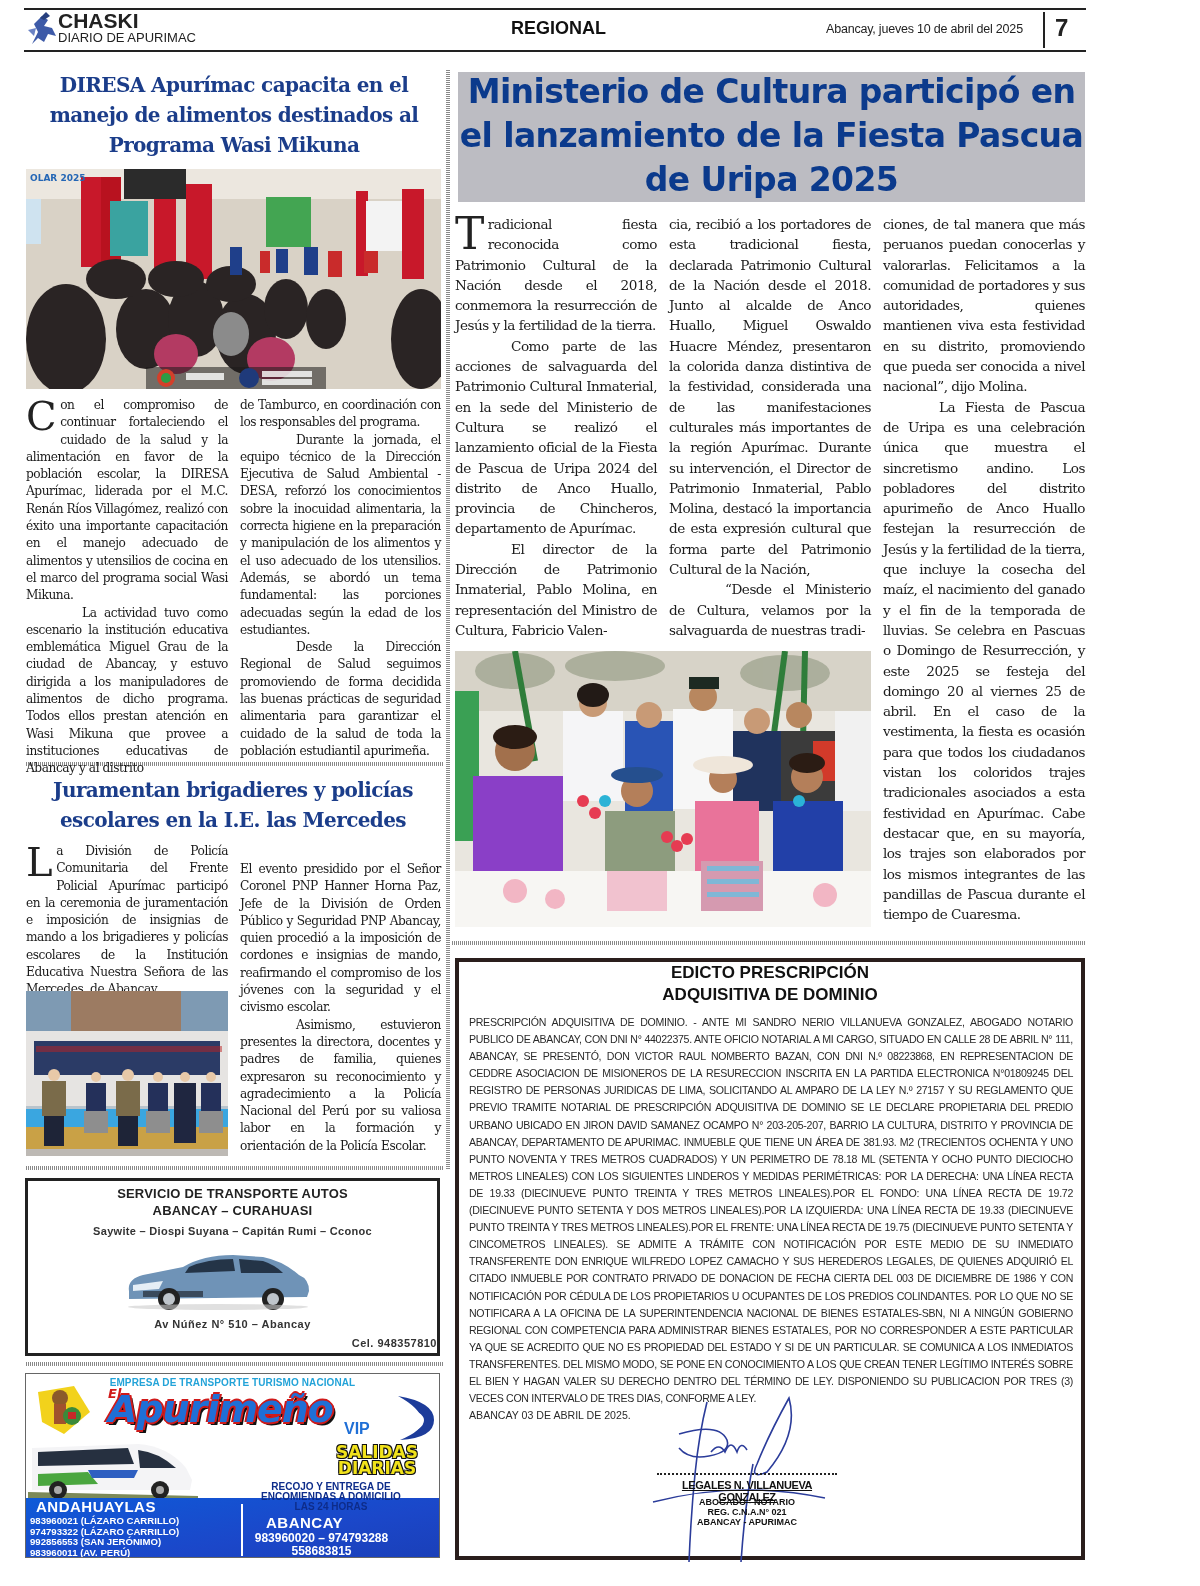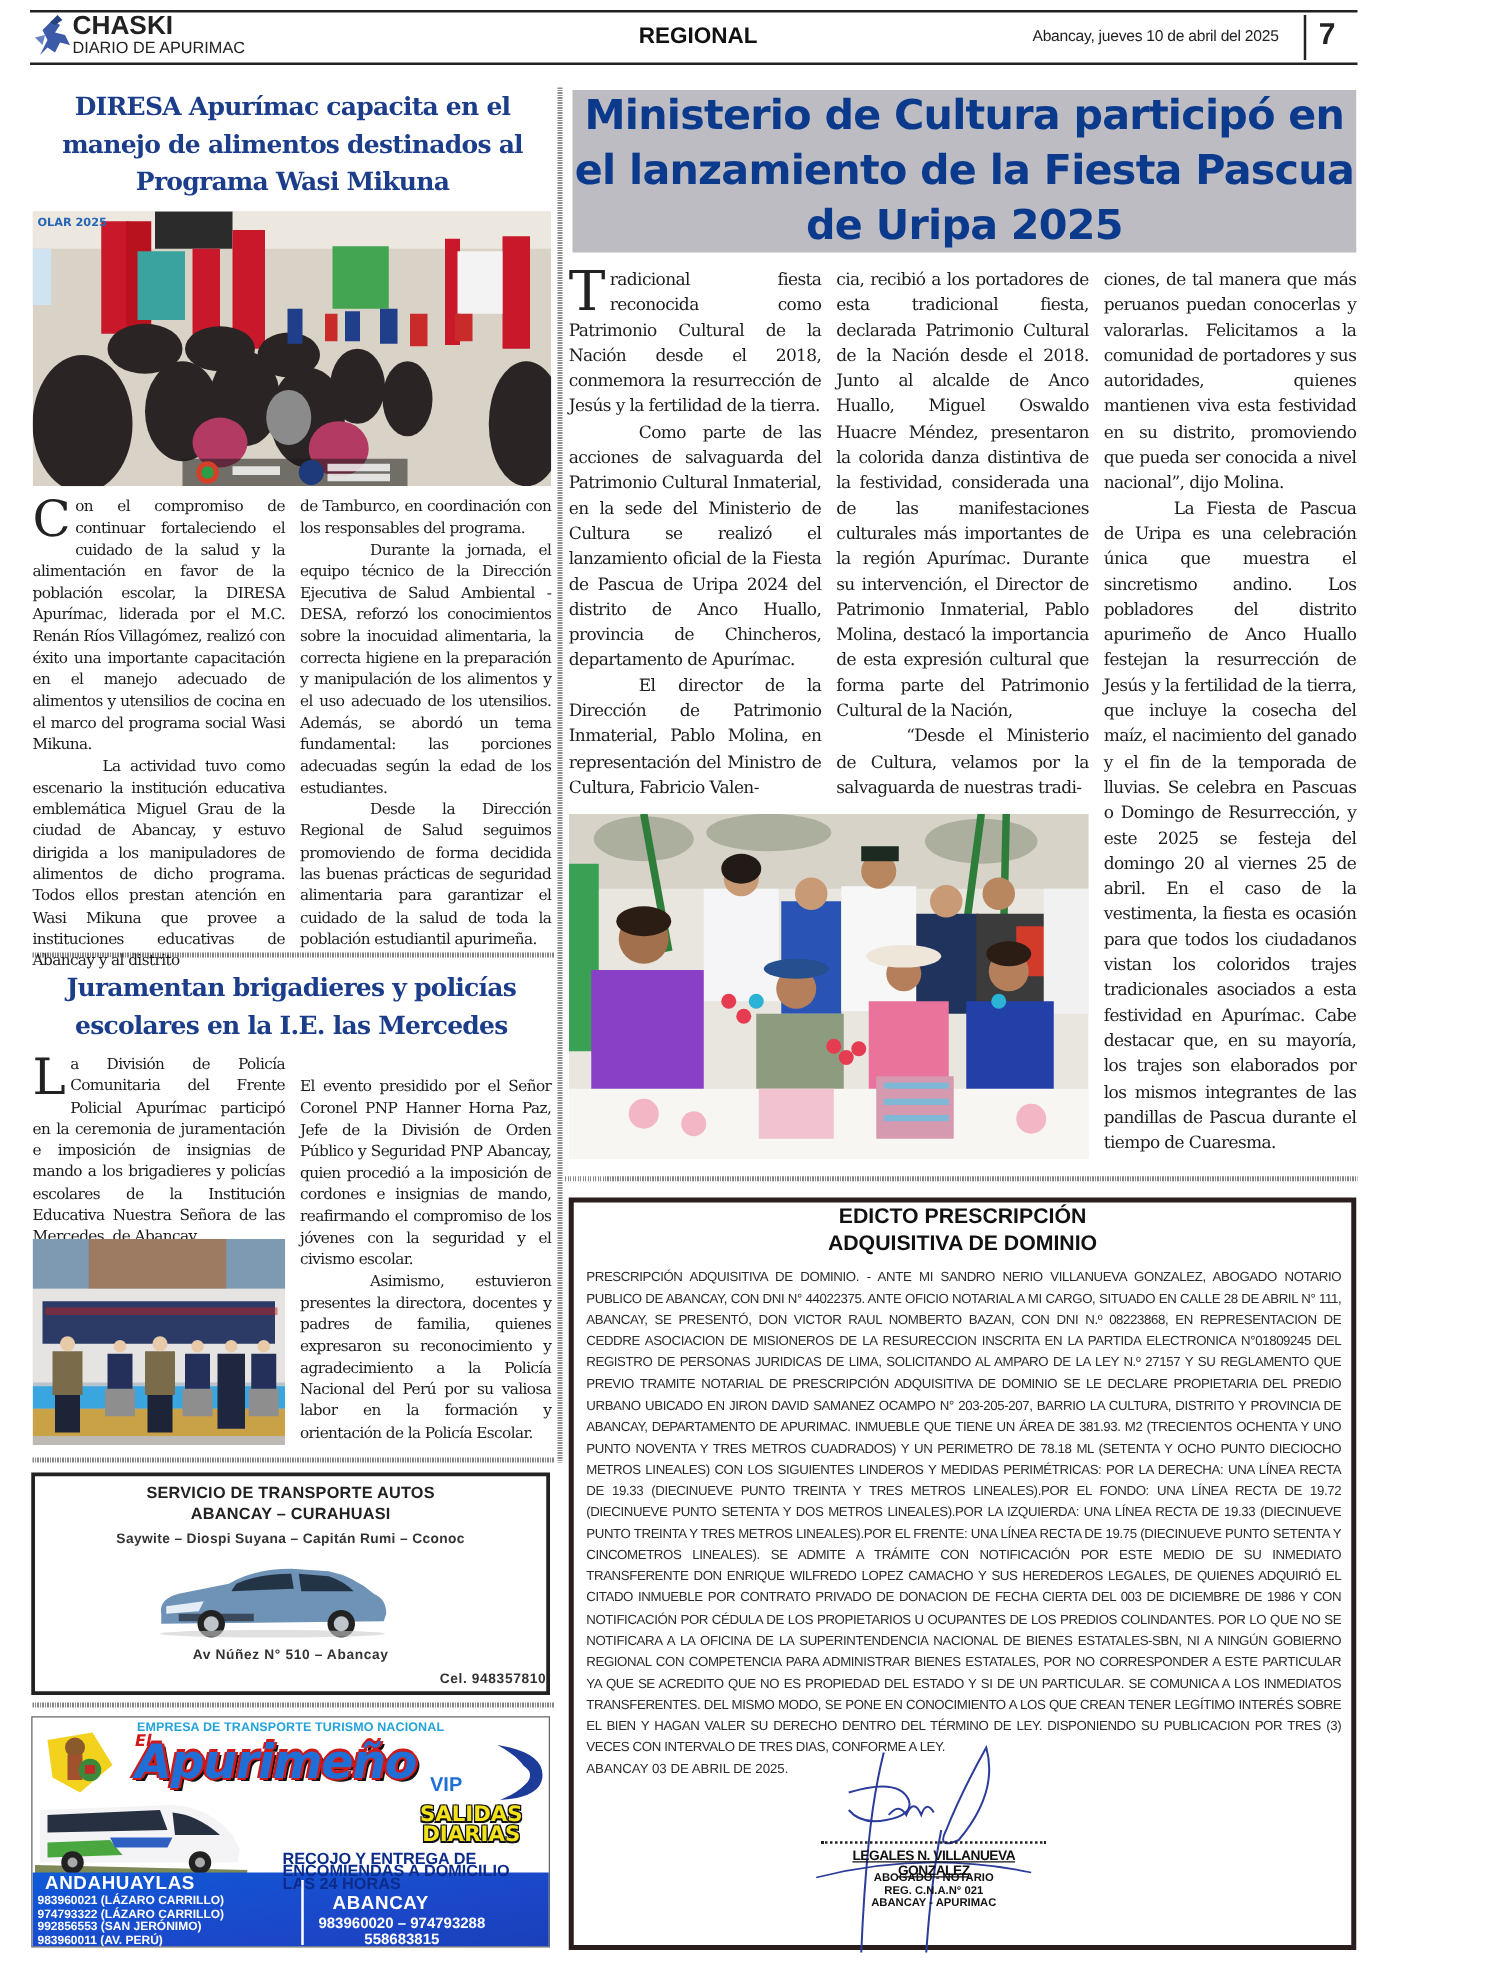--- a/index.html
+++ b/index.html
@@ -53,21 +53,21 @@
   .ad2-t1 { position: absolute; left: 0; width: 100%; top: 3px; text-align: center; font-weight: bold; font-size: 10px; color: #23a3d8; letter-spacing: 0.1px; }
   .ad2-logo { position: absolute; left: 82px; top: 14px; font-family: "DejaVu Sans", sans-serif; font-weight: bold; font-style: italic; font-size: 38px; line-height: 42px; color: #1f6fd6; letter-spacing: -1px;
      text-shadow: 2px 0 #d01a1a, -2px 0 #d01a1a, 0 2px #d01a1a, 0 -2px #d01a1a, 3px 3px 0 #111; }
   .ad2-el { position: absolute; left: 82px; top: 12px; font-family: "DejaVu Sans", sans-serif; font-weight: bold; font-style: italic; font-size: 13px; color: #d01a1a; }
   .ad2-vip { position: absolute; left: 318px; top: 46px; font-weight: bold; font-size: 16px; color: #1f6fd6; }
   .ad2-swoosh { position: absolute; left: 368px; top: 16px; width: 44px; height: 54px; }
   .ad2-bus { position: absolute; left: 2px; top: 60px; width: 170px; height: 68px; }
   .ad2-flag { position: absolute; left: 8px; top: 8px; width: 62px; height: 56px; }
   .ad2-salidas { position: absolute; left: 292px; top: 70px; width: 118px; text-align: center; font-family: "DejaVu Sans", sans-serif; font-weight: bold; font-size: 17px; line-height: 16px; color: #f1e21b;
      text-shadow: 1px 1px 0 #111, -1px -1px 0 #111, 1px -1px 0 #111, -1px 1px 0 #111; }
-  .ad2-recojo { position: absolute; left: 200px; top: 108px; width: 210px; text-align: left; font-weight: bold; font-size: 13px; line-height: 10px; color: #0d2c8a; }
+  .ad2-recojo { position: absolute; left: 200px; top: 108px; width: 210px; text-align: center; font-weight: bold; font-size: 10px; line-height: 10px; color: #0d2c8a; }
   .ad2-band { position: absolute; left: 0; top: 124px; width: 415px; height: 62px; background: linear-gradient(170deg, #0f5ad8 0%, #1b47c9 60%, #1a3fb8 100%); }
   .ad2-band-sep { position: absolute; left: 215px; top: 130px; width: 2px; height: 52px; background: #fff; }
   .ad2-left-city { position: absolute; left: 10px; top: 124px; font-weight: bold; font-size: 15px; color: #fff; letter-spacing: 0.5px; }
   .ad2-left-list { position: absolute; left: 4px; top: 142px; font-weight: bold; font-size: 9.6px; line-height: 10.6px; color: #fff; }
   .ad2-right-city { position: absolute; left: 240px; top: 140px; font-weight: bold; font-size: 15px; color: #fff; letter-spacing: 0.5px; }
   .ad2-right-list { position: absolute; left: 218px; top: 158px; width: 155px; text-align: center; font-weight: bold; font-size: 12px; line-height: 13px; color: #fff; }
 
   
   .edicto { position: absolute; left: 455px; top: 958px; width: 630px; height: 602px; border: 4px solid #2a1e1c; background: #fff; }
   .ed-title { margin-top: 0; text-align: center; font-family: "Liberation Sans", sans-serif; font-weight: bold; font-size: 17px; line-height: 22px; color: #111; }

